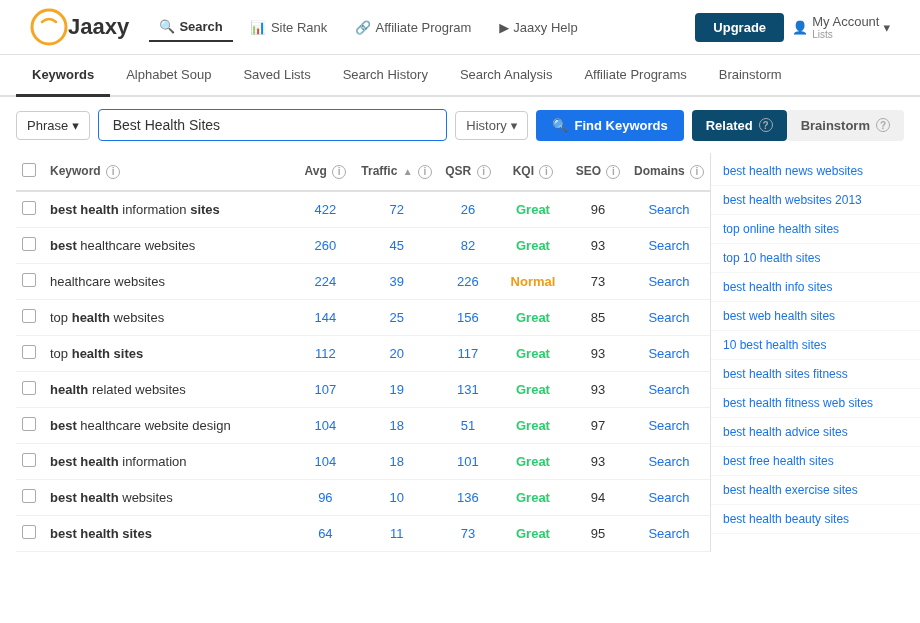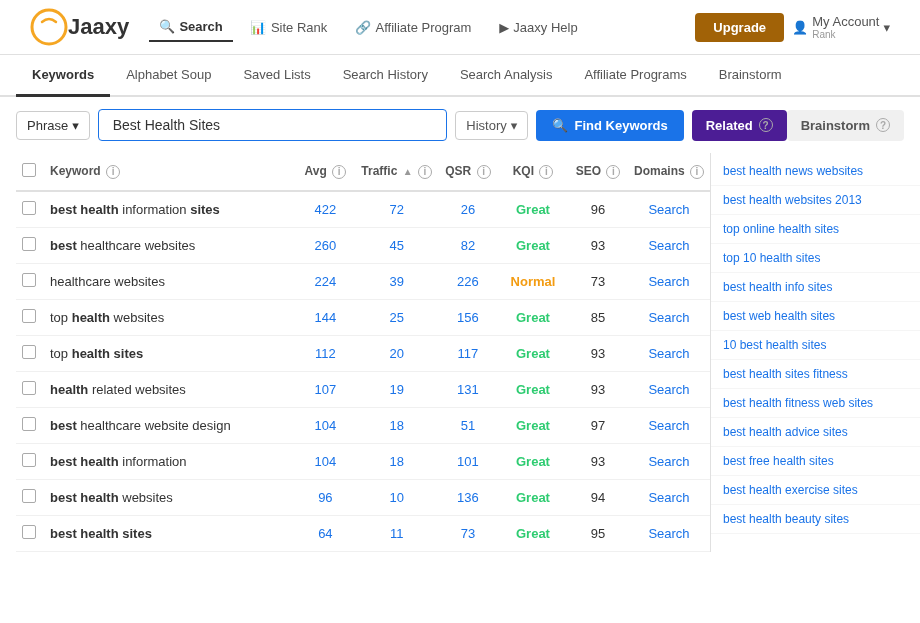--- a/index.html
+++ b/index.html
@@ -13,21 +13,21 @@
     .logo { display: flex; align-items: center; margin-right: 12px; }
     .logo svg { width: 38px; height: 38px; }
     .logo-text { font-size: 22px; font-weight: bold; color: #333; }
     .nav-item {
       display: flex; align-items: center; gap: 4px; padding: 6px 10px;
       color: #555; cursor: pointer; font-size: 13px; white-space: nowrap;
     }
     .nav-item.active { color: #333; border-bottom: 2px solid #333; font-weight: bold; }
     .nav-spacer { flex: 1; }
     .upgrade-btn {
-      background: #a16207; color: #fff; border: none; border-radius: 4px;
+      background: #0c4a6e; color: #fff; border: none; border-radius: 4px;
       padding: 7px 18px; font-size: 13px; font-weight: bold; cursor: pointer;
     }
     .account-item {
       display: flex; align-items: center; gap: 4px; color: #555; cursor: pointer;
       font-size: 13px;
     }
     .account-item .lite { font-size: 10px; color: #999; display: block; }
 
     
     .tabs {
@@ -69,21 +69,21 @@
     }
 
     
     .right-tabs {
       display: flex; gap: 0; margin-left: auto;
     }
     .right-tab {
       display: flex; align-items: center; gap: 4px; padding: 8px 14px;
       font-size: 13px; cursor: pointer; border-radius: 4px; font-weight: bold;
     }
-    .right-tab.active { background: #4c1d95; color: #fff; }
+    .right-tab.active { background: #0c4a6e; color: #fff; }
     .right-tab.inactive { background: #f0f0f0; color: #555; }
 
     
     .main-content { display: flex; }
 
     
     .table-wrap { flex: 1; overflow-x: auto; padding: 0 0 0 16px; }
     table { width: 100%; border-collapse: collapse; }
     thead tr { border-bottom: 2px solid #e0e0e0; }
     th {
@@ -156,21 +156,21 @@
   </div>
 
   <div class="nav-spacer"></div>
 
   <button class="upgrade-btn">Upgrade</button>
 
   <div class="account-item">
     <span>👤</span>
     <div>
       <span>My Account</span>
-      <span class="lite">Rank</span>
+      <span class="lite">Lists</span>
     </div>
     <span>▾</span>
   </div>
 </div>
 
 <div class="tabs">
   <div class="tab active">
     <span>Keywords</span>
   </div>
   <div class="tab">

